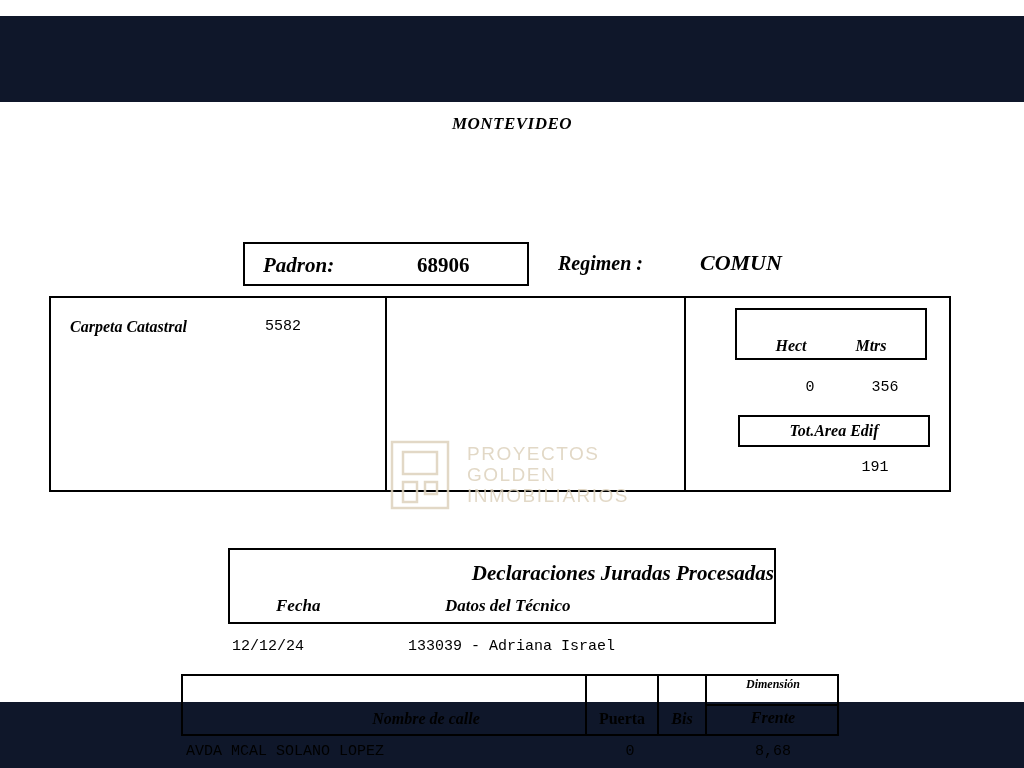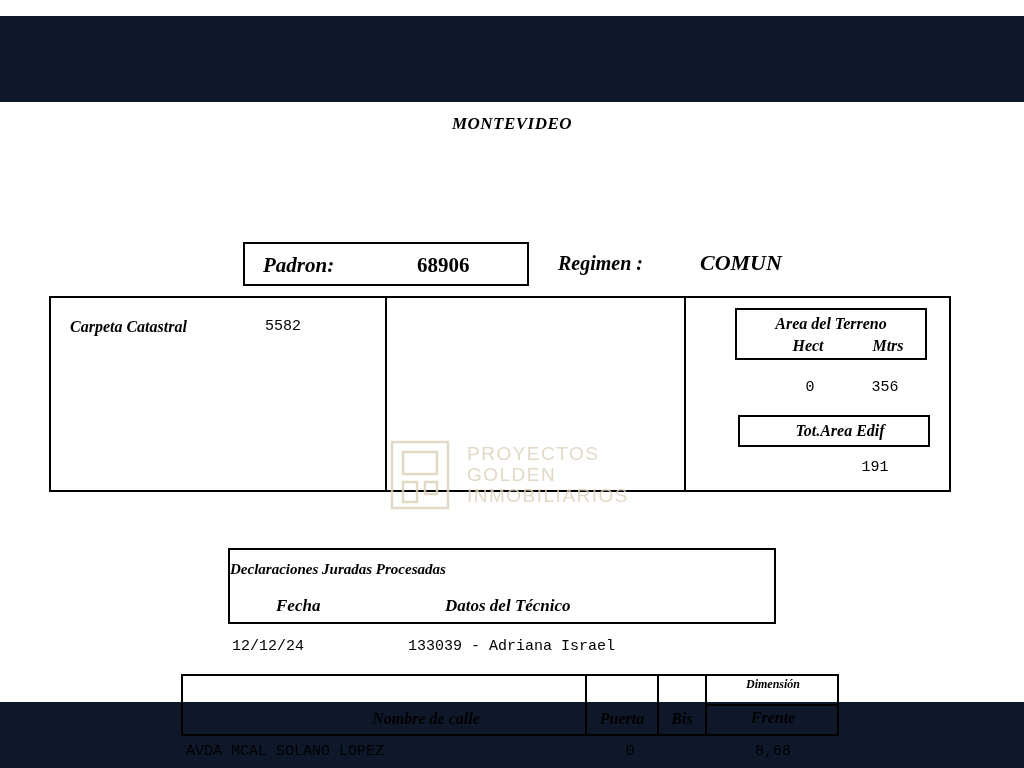--- a/index.html
+++ b/index.html
@@ -153,21 +153,20 @@
   }
   .area-terreno-sub {
     position: absolute;
     left: 0;
     top: 27px;
     width: 100%;
     text-align: center;
     font-style: italic;
     font-weight: bold;
     font-size: 16px;
-    padding-left: 17px;
   }
   .area-terreno-sub span { display: inline-block; }
   .sub-hect { width: 80px; text-align: center; }
   .sub-mtrs { width: 80px; text-align: center; }
   .hect-value {
     position: absolute;
     left: 780px;
     top: 277px;
     width: 60px;
     text-align: center;
@@ -196,21 +195,20 @@
   }
   .tot-area-title {
     position: absolute;
     left: 0;
     top: 5px;
     width: 100%;
     text-align: center;
     font-style: italic;
     font-weight: bold;
     font-size: 16px;
-    padding-left: 6px;
   }
   .tot-area-value {
     position: absolute;
     left: 845px;
     top: 357px;
     width: 60px;
     text-align: center;
     font-size: 15px;
     font-family: "Liberation Mono", monospace;
   }
@@ -251,24 +249,24 @@
     width: 548px;
     height: 76px;
     border: 2px solid #000;
     box-sizing: border-box;
   }
   .decl-title {
     position: absolute;
     left: 0;
     top: 11px;
     width: 100%;
-    text-align: left;
-    font-style: italic;
-    font-weight: bold;
-    font-size: 15px;
+    text-align: right;
+    font-style: italic;
+    font-weight: bold;
+    font-size: 21px;
   }
   .decl-fecha-h {
     position: absolute;
     left: 46px;
     top: 46px;
     font-style: italic;
     font-weight: bold;
     font-size: 17px;
   }
   .decl-tecnico-h {
@@ -319,21 +317,20 @@
     font-weight: bold;
     font-size: 16px;
     padding-left: 43px;
   }
   .th-puerta {
     position: absolute;
     left: 587px;
     top: 608px;
     width: 70px;
     text-align: center;
-    font-style: italic;
     font-weight: bold;
     font-size: 16px;
   }
   .th-bis {
     position: absolute;
     left: 659px;
     top: 608px;
     width: 46px;
     text-align: center;
     font-style: italic;
@@ -421,21 +418,20 @@
     <div class="regimen-value">COMUN</div>
 
     <div class="main-frame"></div>
     <div class="divider-a"></div>
     <div class="divider-b"></div>
 
     <div class="carpeta-label">Carpeta Catastral</div>
     <div class="carpeta-value">5582</div>
 
     <div class="area-terreno-box">
-      <div class="area-terreno-title">Area del Terreno</div>
       <div class="area-terreno-sub">
         <span class="sub-hect">Hect</span><span class="sub-mtrs">Mtrs</span>
       </div>
     </div>
     <div class="hect-value">0</div>
     <div class="mtrs-value">356</div>
 
     <div class="tot-area-box">
       <div class="tot-area-title">Tot.Area Edif</div>
     </div>

